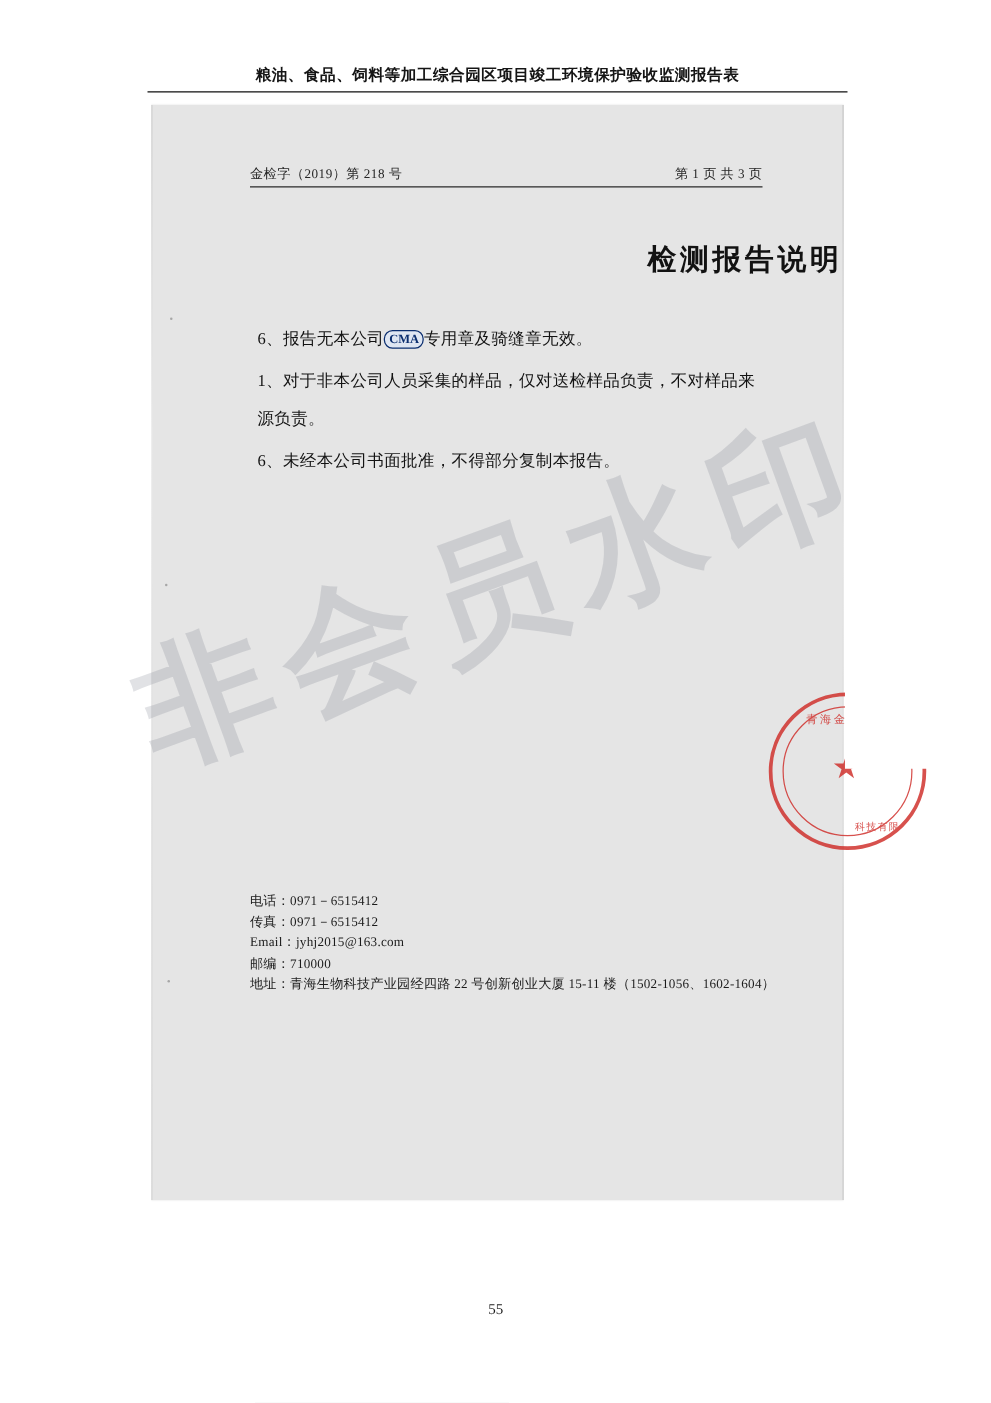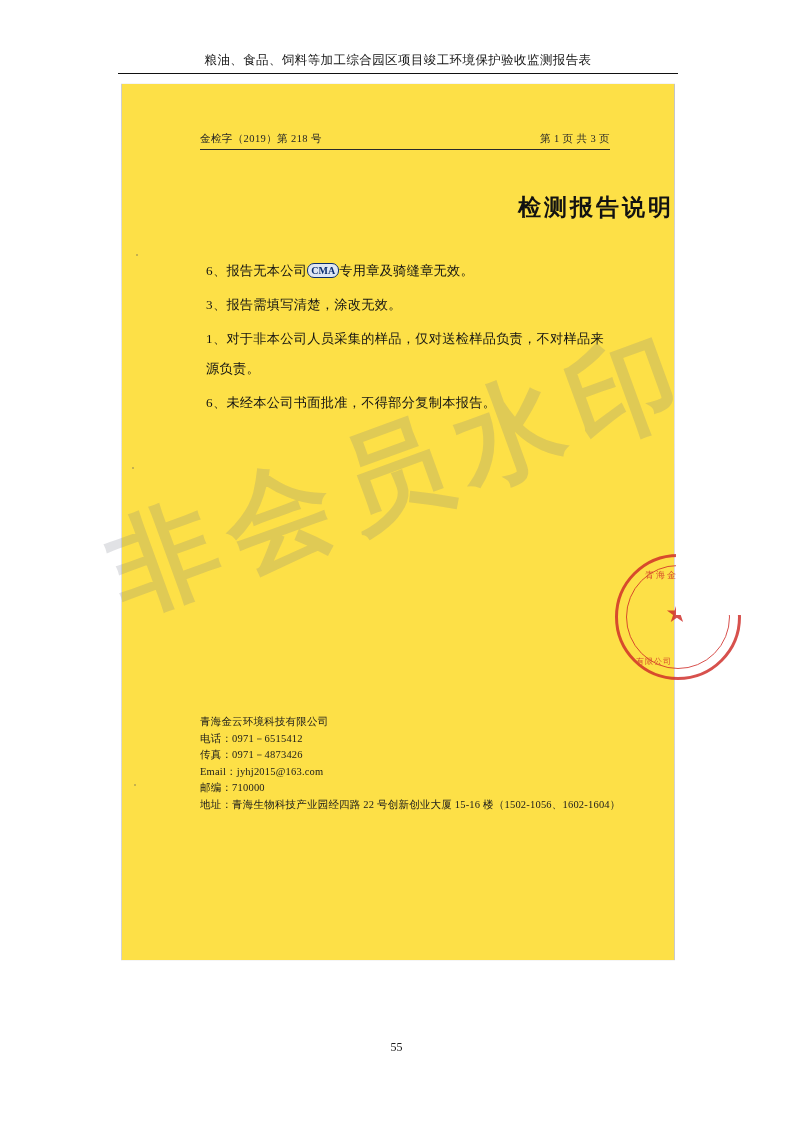--- a/index.html
+++ b/index.html
@@ -17,41 +17,41 @@
   }
 
   
   .page-header {
     position: absolute;
     top: 52px;
     left: 118px;
     width: 560px;
     text-align: center;
     font-size: 12.5px;
-    font-weight: 400;
+    font-weight: 700;
     letter-spacing: 0.4px;
     color: #151515;
     white-space: nowrap;
   }
   .header-rule {
     position: absolute;
     top: 73px;
     left: 118px;
     width: 560px;
     border-bottom: 1.6px solid #111;
   }
 
   
   .sheet {
     position: absolute;
     top: 84px;
     left: 122px;
     width: 552px;
     height: 876px;
-    background: #fde047;
+    background: #e5e5e5;
     box-shadow: 0 0 0 1px rgba(0,0,0,0.04);
   }
   .sheet-edge-left {
     position: absolute;
     top: 84px;
     left: 121px;
     width: 2px;
     height: 876px;
     background: linear-gradient(to bottom, rgba(0,0,0,0.16), rgba(0,0,0,0.05) 30%, rgba(0,0,0,0.14));
   }
@@ -176,21 +176,21 @@
     text-align: center;
     font-size: 9px;
     color: #cf2b27;
     letter-spacing: 2px;
   }
   .seal-text-bottom {
     position: absolute;
     bottom: 10px;
     left: 0;
     width: 120px;
-    text-align: left;
+    text-align: right;
     font-size: 8px;
     color: #cf2b27;
     letter-spacing: 1px;
   }
   .seal-mask {
     position: absolute;
     top: 455px;
     left: 676px;
     width: 120px;
     height: 160px;
@@ -253,39 +253,37 @@
   <div class="doc-meta">
     <span>金检字（2019）第 218 号</span>
     <span>第 1 页 共 3 页</span>
     <span class="meta-rule"></span>
   </div>
 
   <div class="doc-title">检测报告说明</div>
 
   <div class="clauses">
     <p class="clause"><span>6、报告无本公司</span><span class="ma-stamp">CMA</span><span>专用章及骑缝章无效。</span></p>
-    <p class="clause">3、报告需填写清楚，涂改无效。</p>
     <p class="clause">1、对于非本公司人员采集的样品，仅对送检样品负责，不对样品来源负责。</p>
     <p class="clause">6、未经本公司书面批准，不得部分复制本报告。</p>
   </div>
 
   <div class="seal">
     <div class="seal-inner"></div>
     <div class="seal-text">青海金云环境</div>
     <div class="seal-star">★</div>
     <div class="seal-text-bottom">科技有限公司</div>
   </div>
 
   <div class="contact">
-    <div>青海金云环境科技有限公司</div>
     <div>电话：0971－6515412</div>
-    <div>传真：0971－4873426</div>
+    <div>传真：0971－6515412</div>
     <div>Email：jyhj2015@163.com</div>
     <div>邮编：710000</div>
-    <div>地址：青海生物科技产业园经四路 22 号创新创业大厦 15-16 楼（1502-1056、1602-1604）</div>
+    <div>地址：青海生物科技产业园经四路 22 号创新创业大厦 15-11 楼（1502-1056、1602-1604）</div>
   </div>
 
 </div>
 
 <div class="seal-mask"></div>
 
 <div class="watermark">非会员水印</div>
 
 <div class="page-number">55</div>
 

